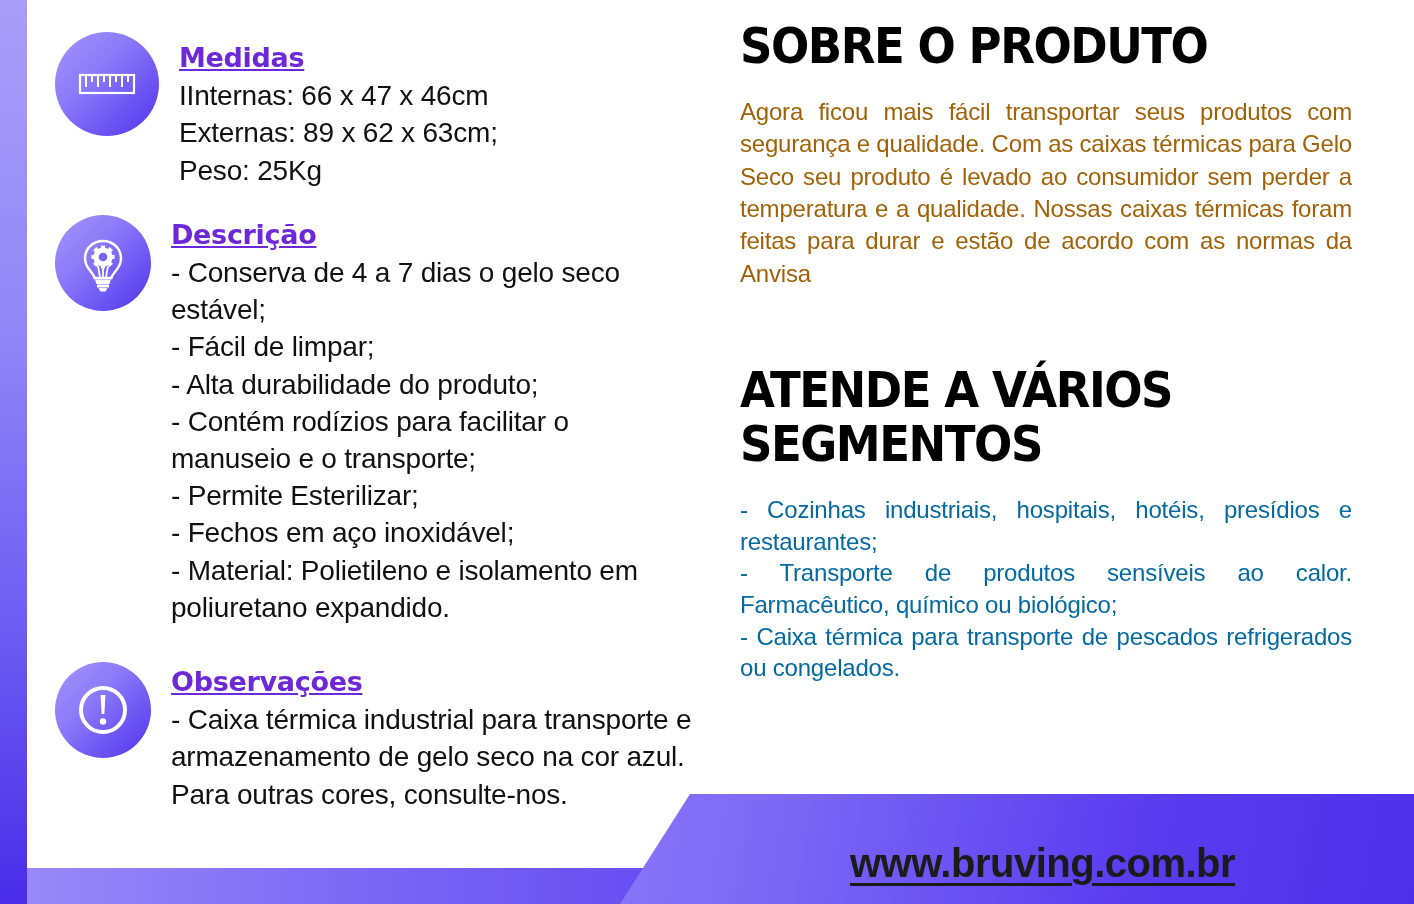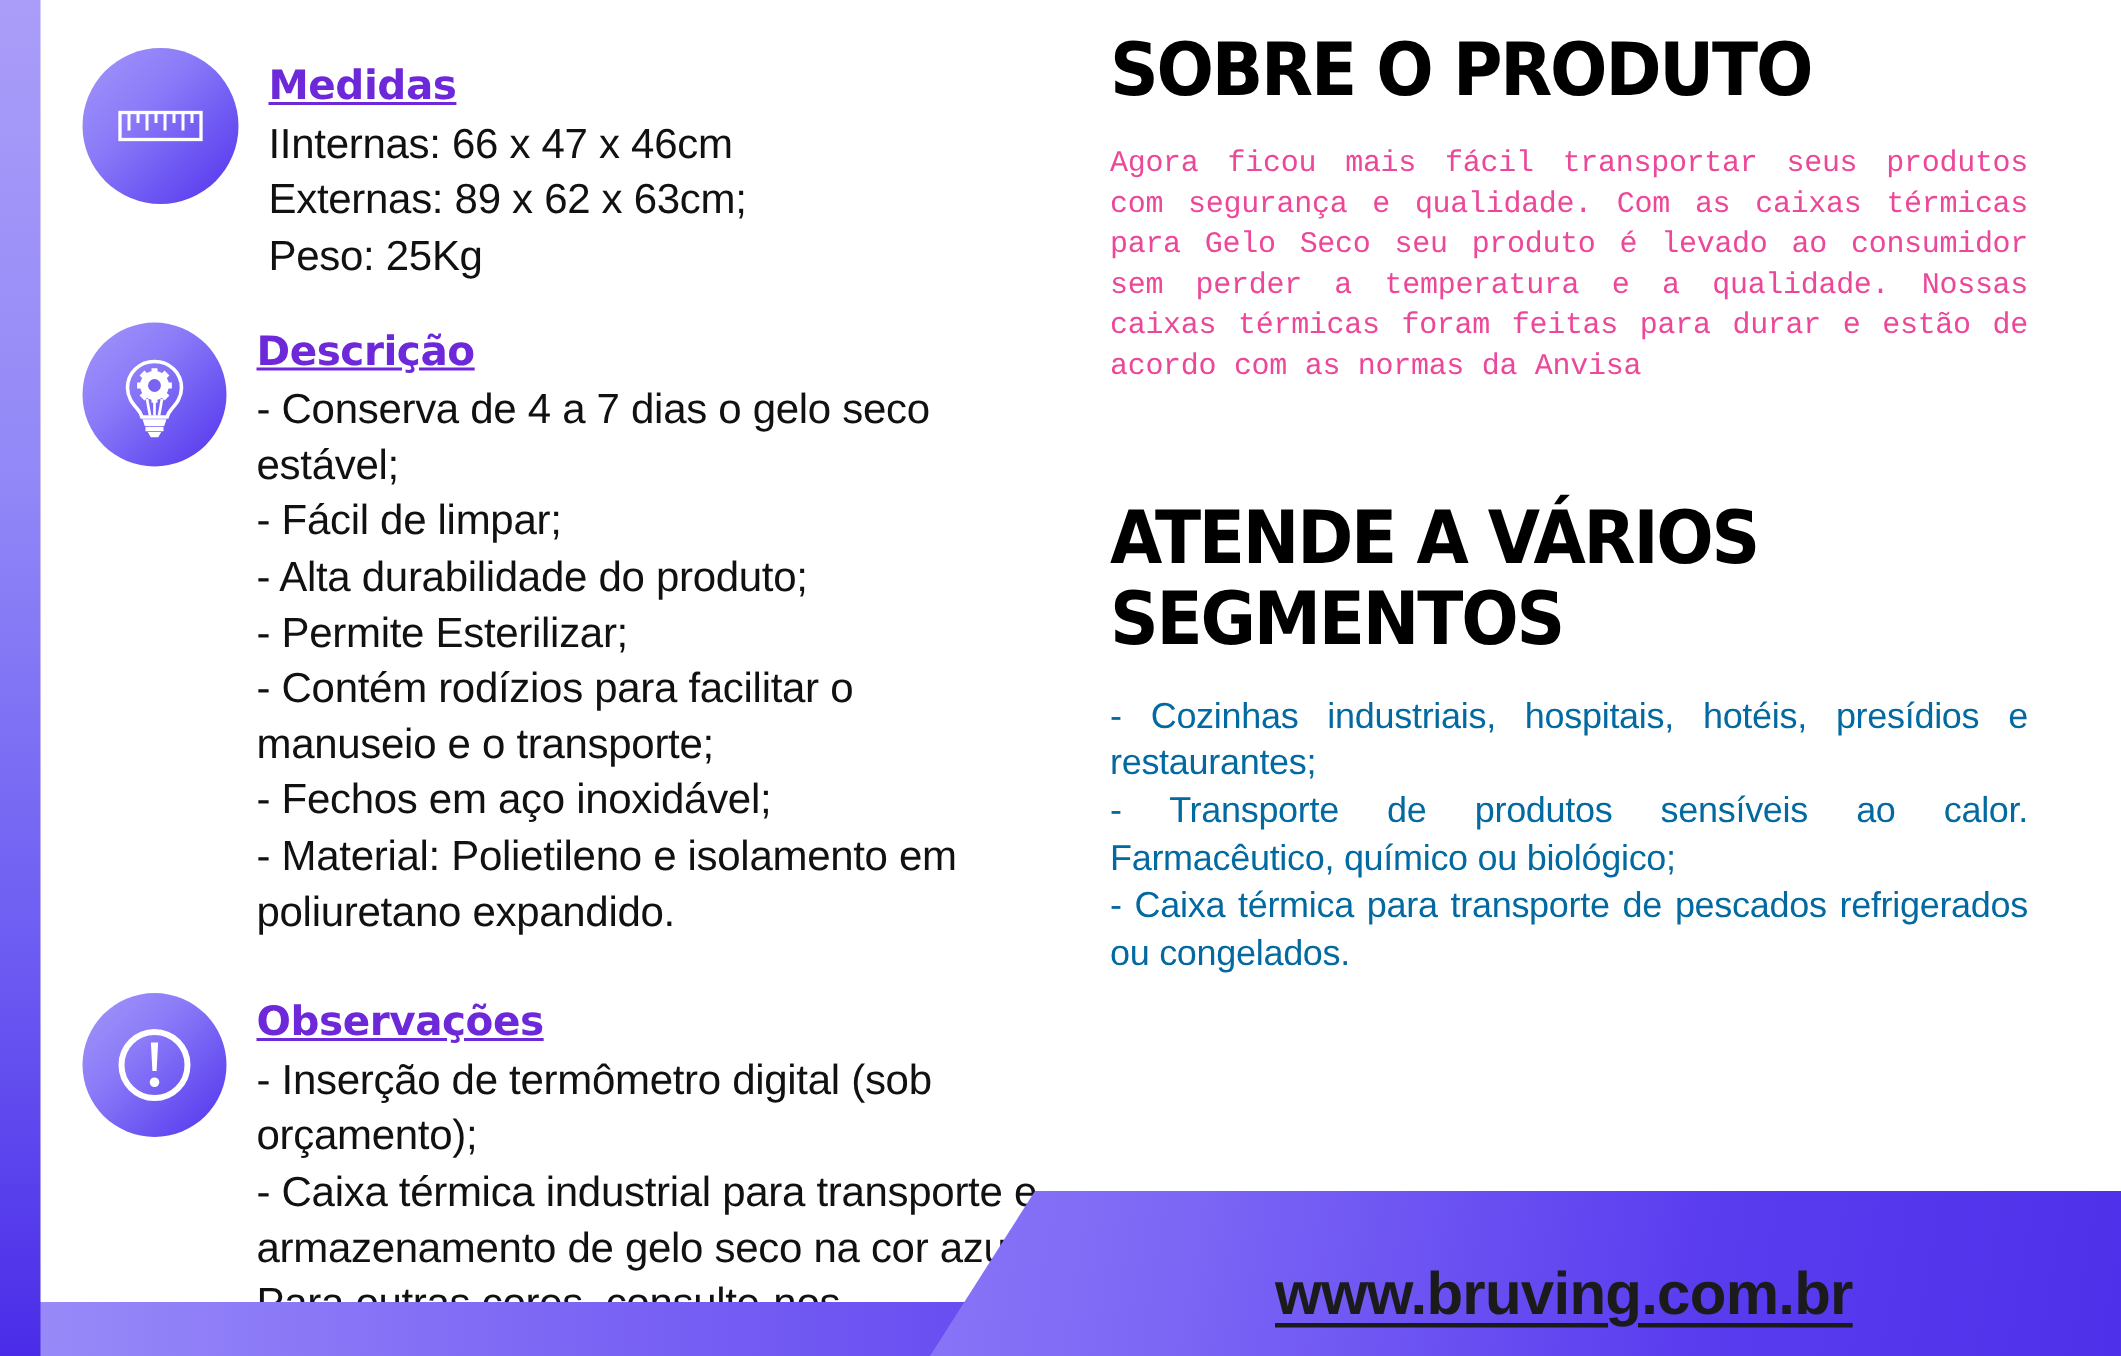--- a/index.html
+++ b/index.html
@@ -108,23 +108,23 @@
     font-weight: bold;
     color: #000000;
     letter-spacing: -1.6px;
     line-height: 1.1;
     margin: 0 0 22px 0;
     text-transform: uppercase;
     transform: scaleX(0.92);
     transform-origin: left center;
   }
   .para {
-    font-family: Liberation Mono, monospace;
-    font-size: 20px;
-    color: #ec4899;
+    font-family: Liberation Sans, sans-serif;
+    font-size: 24px;
+    color: #a16207;
     line-height: 1.35;
     text-align: justify;
     letter-spacing: -0.2px;
     margin: 0;
   }
   .heading-2 {
     margin-top: 74px;
   }
   .seg-list {
     margin: 0;
@@ -240,38 +240,37 @@
             <rect x="33.4" y="27.4" width="4.6" height="4.6" transform="rotate(-45 35.7 29.7)"></rect>
           </g>
           <circle cx="29" cy="23" r="4.3" fill="#7a63f4"></circle>
         </svg>
       </div>
       <div class="feature-body">
         <p class="feature-title">Descrição</p>
         <p class="feature-line">- Conserva de 4 a 7 dias o gelo seco estável;</p>
         <p class="feature-line">- Fácil de limpar;</p>
         <p class="feature-line">- Alta durabilidade do produto;</p>
+        <p class="feature-line">- Contém rodízios para facilitar o manuseio e o transporte;</p>
         <p class="feature-line">- Permite Esterilizar;</p>
-        <p class="feature-line">- Contém rodízios para facilitar o manuseio e o transporte;</p>
         <p class="feature-line">- Fechos em aço inoxidável;</p>
         <p class="feature-line">- Material: Polietileno e isolamento em poliuretano expandido.</p>
       </div>
     </div>
 
     <div class="feature f-obs">
       <div class="icon-badge small">
         <svg width="60" height="60" viewBox="0 0 60 60" aria-hidden="true">
           <circle cx="30" cy="30" r="22" fill="none" stroke="#ffffff" stroke-width="4"></circle>
           <path d="M27.6 15 L32.4 15 L31.4 34 L28.6 34 Z" fill="#ffffff"></path>
           <circle cx="30" cy="41.5" r="3.2" fill="#ffffff"></circle>
         </svg>
       </div>
       <div class="feature-body">
         <p class="feature-title">Observações</p>
-        <p class="feature-line">- Inserção de termômetro digital (sob orçamento);</p>
         <p class="feature-line">- Caixa térmica industrial para transporte e armazenamento de gelo seco na cor azul. Para outras cores, consulte-nos.</p>
       </div>
     </div>
 
   </div>
 
   <div class="right-col">
 
     <h1 class="big-heading">SOBRE O PRODUTO</h1>
 

